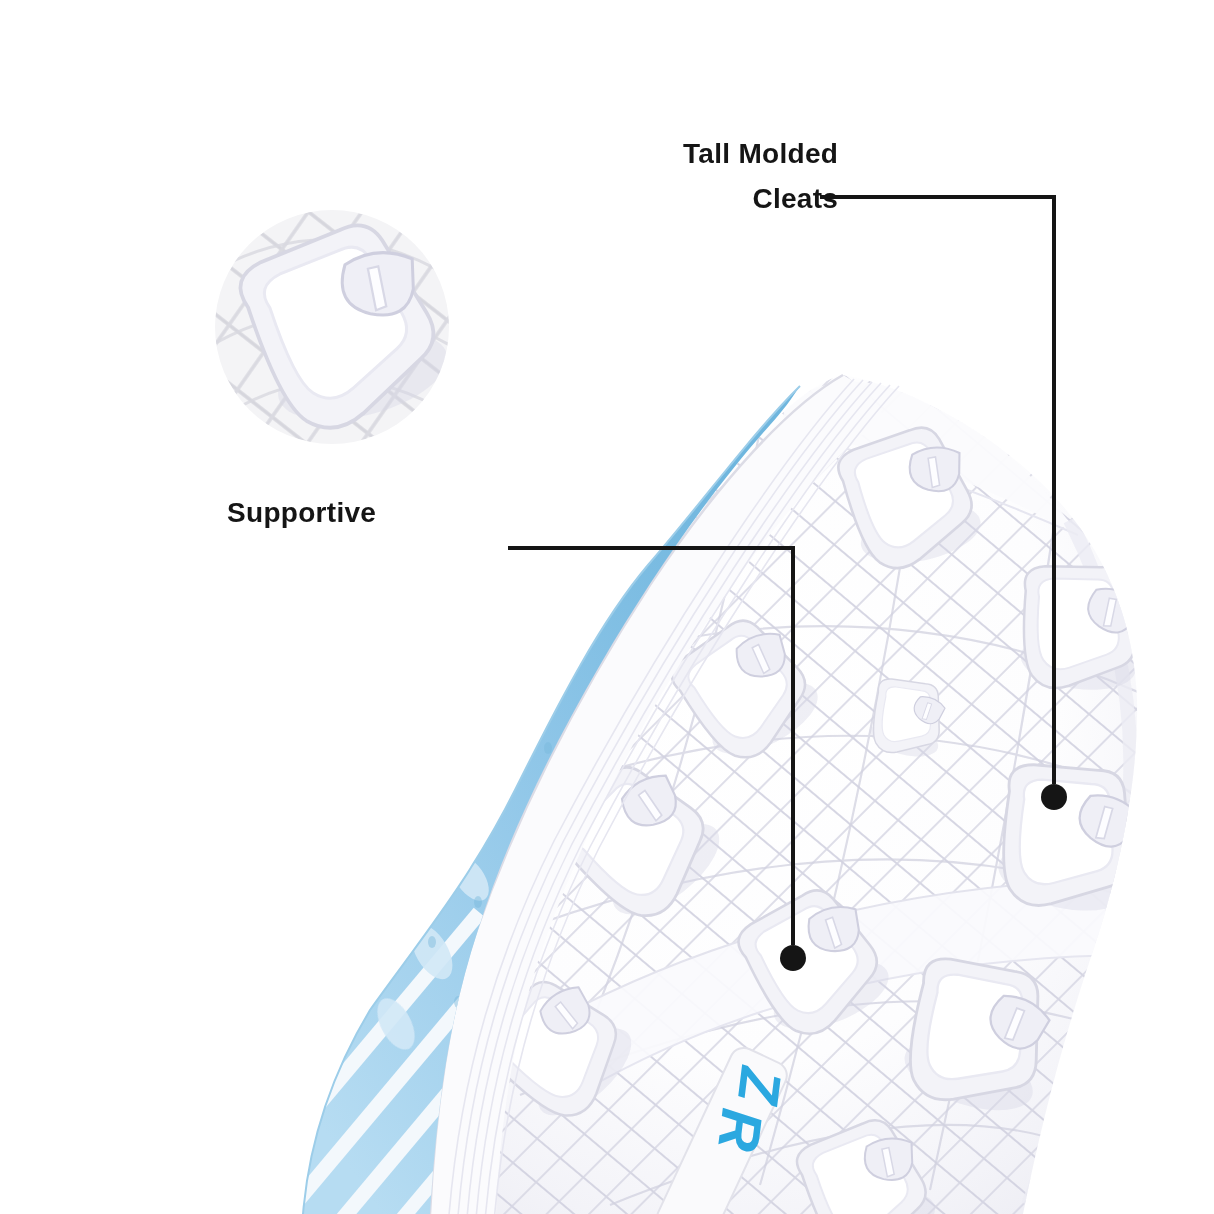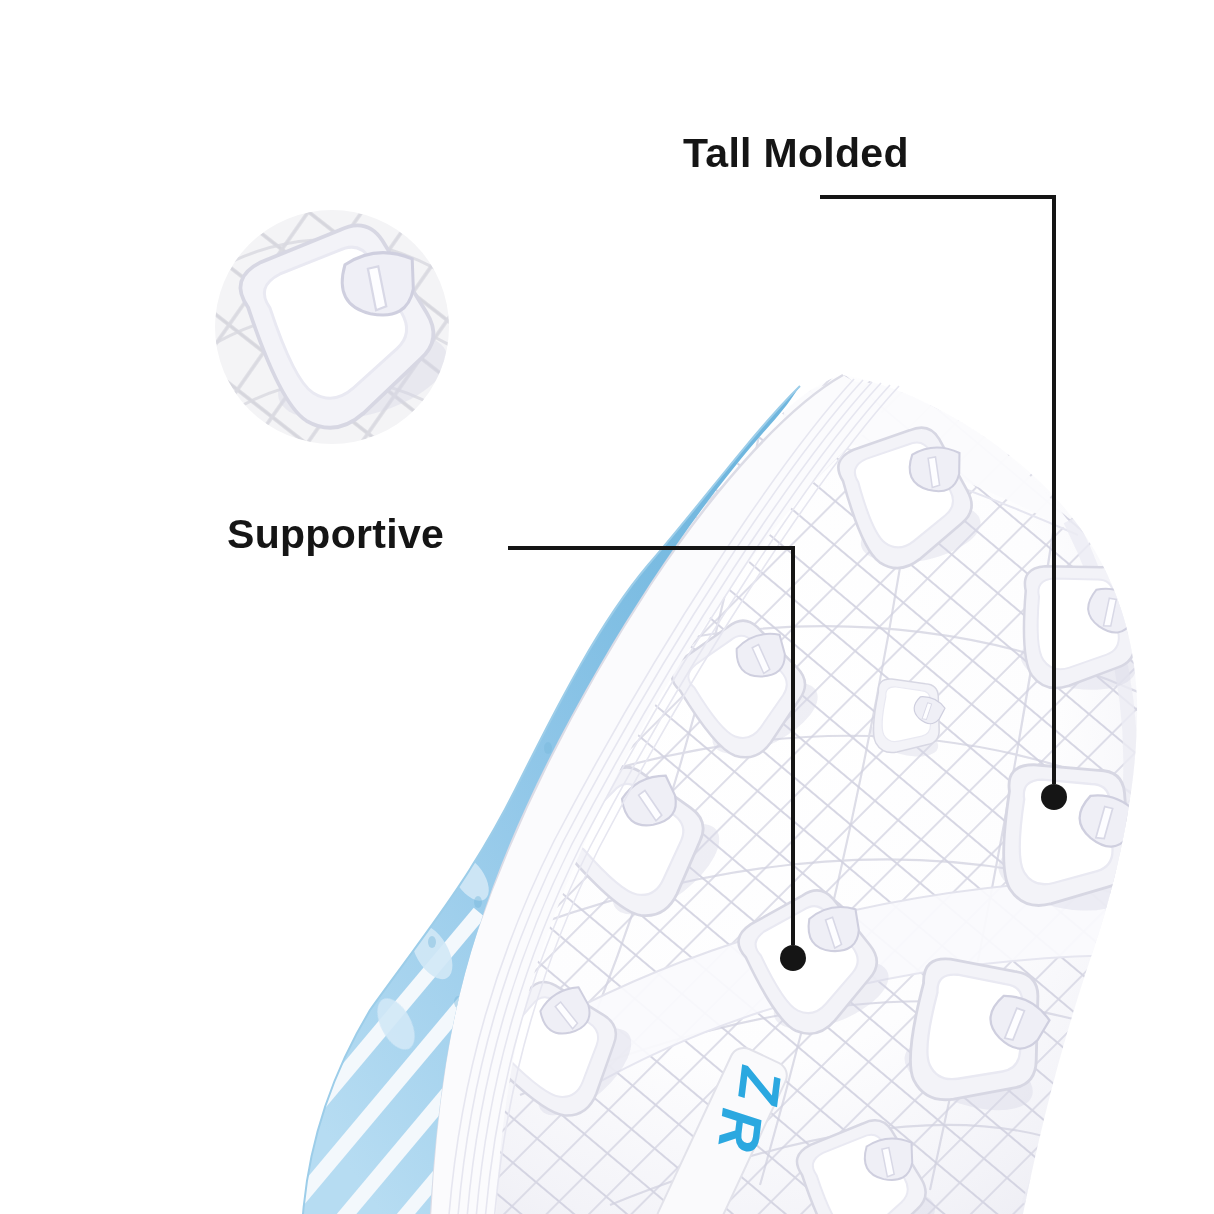--- a/index.html
+++ b/index.html
@@ -1,23 +1,23 @@
 <!DOCTYPE html>
 <html><head>
 <meta charset="utf-8">
 <style>
   html,body{margin:0;padding:0;background:#ffffff;}
   .stage{position:relative;width:1214px;height:1214px;background:#ffffff;overflow:hidden;
          font-family:"Liberation Sans", sans-serif;}
   svg{position:absolute;left:0;top:0;}
-  .callout-label{position:absolute;color:#151515;font-weight:700;font-size:41px;line-height:45px;
+  .callout-label{position:absolute;color:#151515;font-weight:700;font-size:28px;line-height:45px;
                  letter-spacing:.3px;white-space:nowrap;text-align:right;}
   .callout-label span{display:block;}
   .label-tall{left:683px;top:131px;}
-  .label-supportive{left:227px;top:512px;}
+  .label-supportive{left:227px;top:490px;}
 </style>
 </head>
 <body>
 
 <div class="stage">
 
 <svg width="1214" height="1214" viewBox="0 0 1214 1214">
   <defs>
     <radialGradient id="soleGrad" cx="45%" cy="38%" r="80%">
       <stop offset="0%" stop-color="#FFFFFF"></stop>
@@ -195,18 +195,19 @@
   <g stroke="#151515" stroke-width="4" fill="none">
     <path d="M820,197 H1054 V784"></path>
     <path d="M508,548 H793 V945"></path>
   </g>
   <circle cx="1054" cy="797" r="13" fill="#151515"></circle>
   <circle cx="793" cy="958" r="13" fill="#151515"></circle>
 </svg>
 
 <div class="callout-label label-tall">
   <span>Tall Molded</span>
+  <span>Cleats</span>
 </div>
 <div class="callout-label label-supportive">
   <span>Supportive</span>
 </div>
 
 </div>
 
 </body></html>

